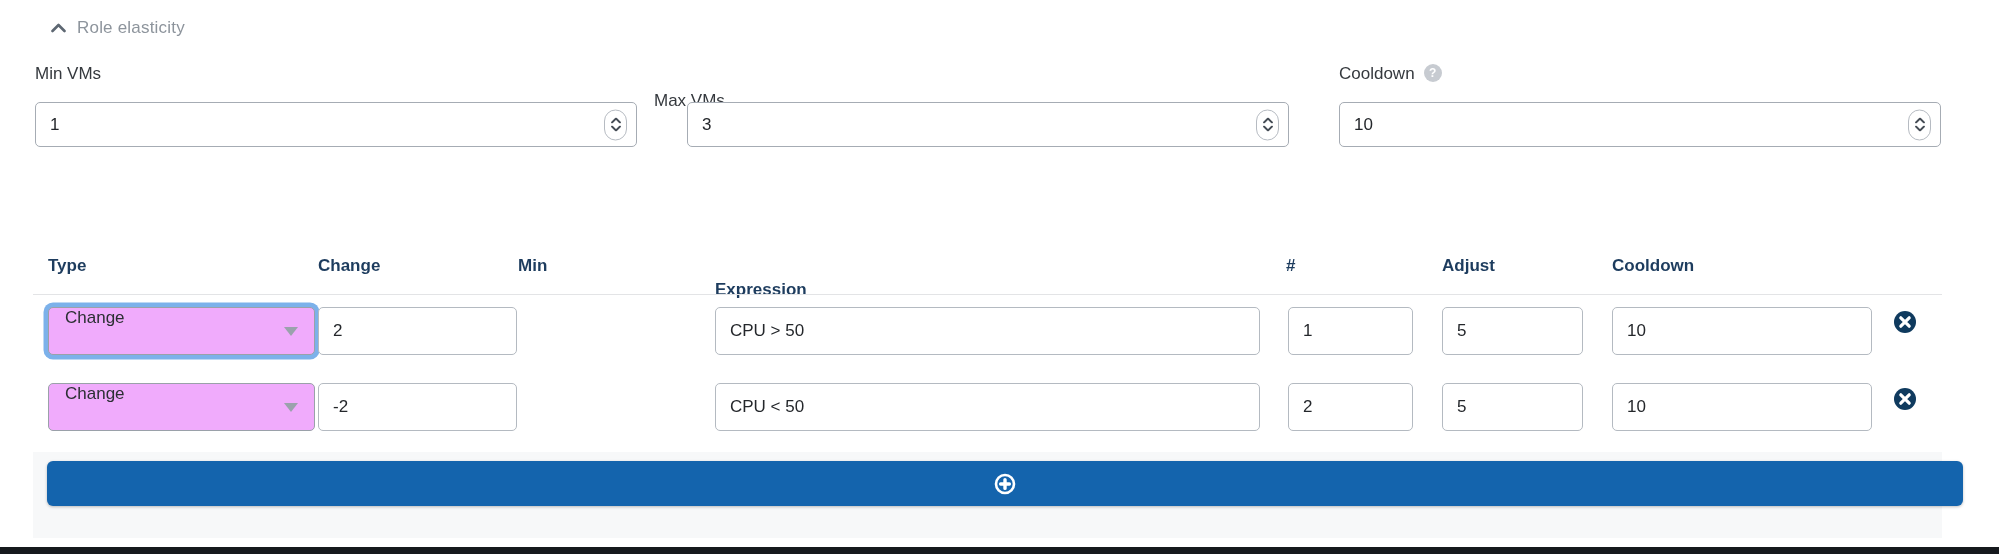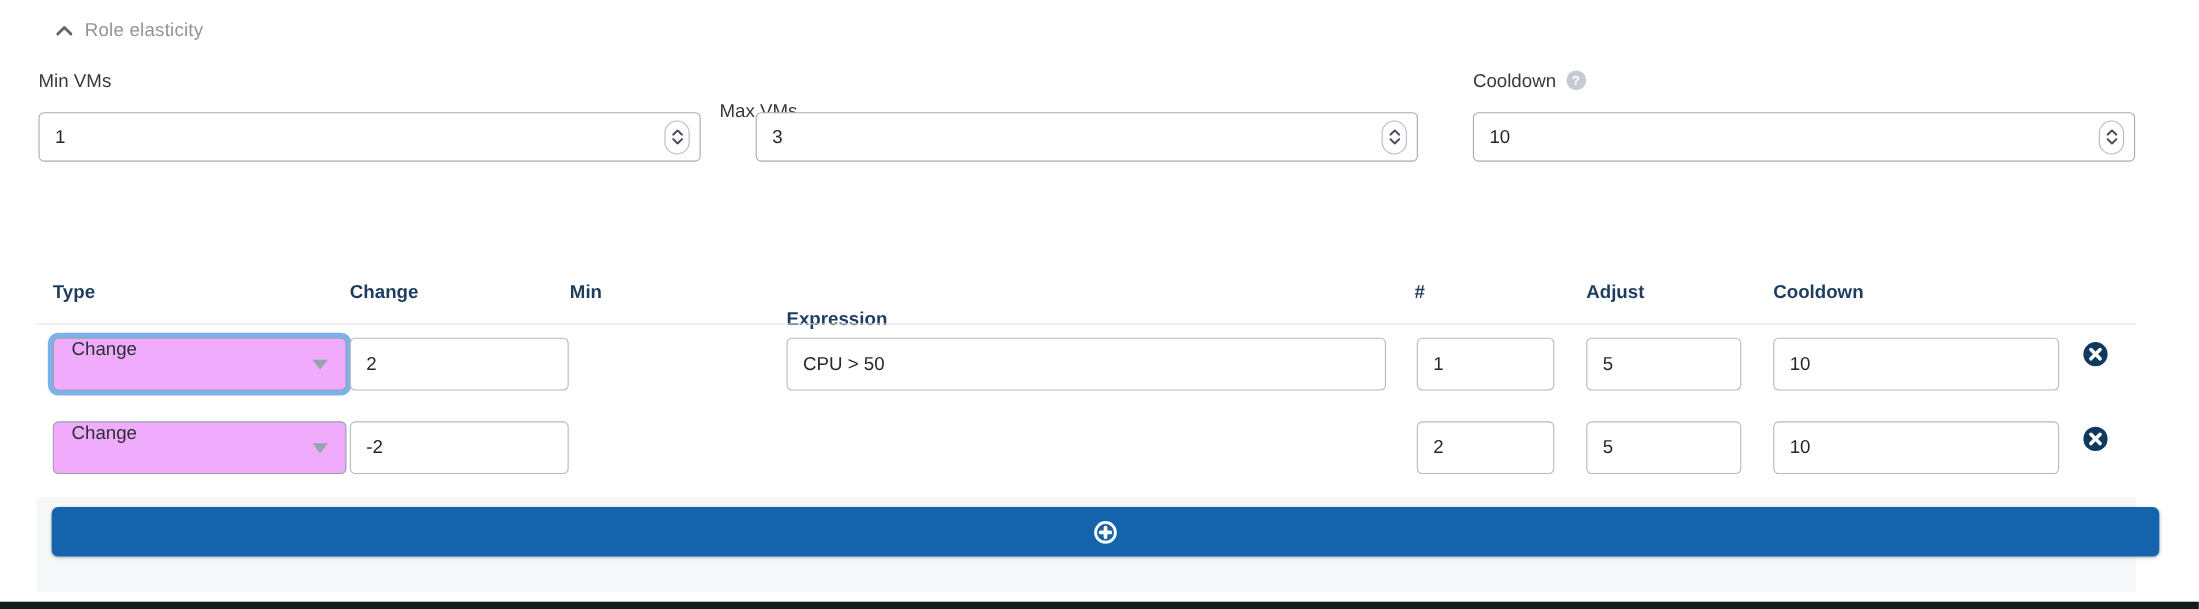--- a/index.html
+++ b/index.html
@@ -148,20 +148,23 @@
     </svg>
   </button>
 
   <div class="tselect" style="left:48px;top:383px;width:267px;">
     <span>Change</span>
     <span class="tri"></span>
   </div>
   <div class="cell" style="left:318px;top:383px;width:199px;">
     <input type="text" value="-2" style="">
   </div>
+  <div class="cell" style="left:715px;top:383px;width:545px;">
+    <input type="text" value="CPU &lt; 50" style="">
+  </div>
   <div class="cell" style="left:1288px;top:383px;width:125px;">
     <input type="text" value="2" style="">
   </div>
   <div class="cell" style="left:1442px;top:383px;width:141px;">
     <input type="text" value="5" style="">
   </div>
   <div class="cell" style="left:1612px;top:383px;width:260px;">
     <input type="text" value="10" style="">
   </div>
   <button class="delbtn" style="top:387px;">

